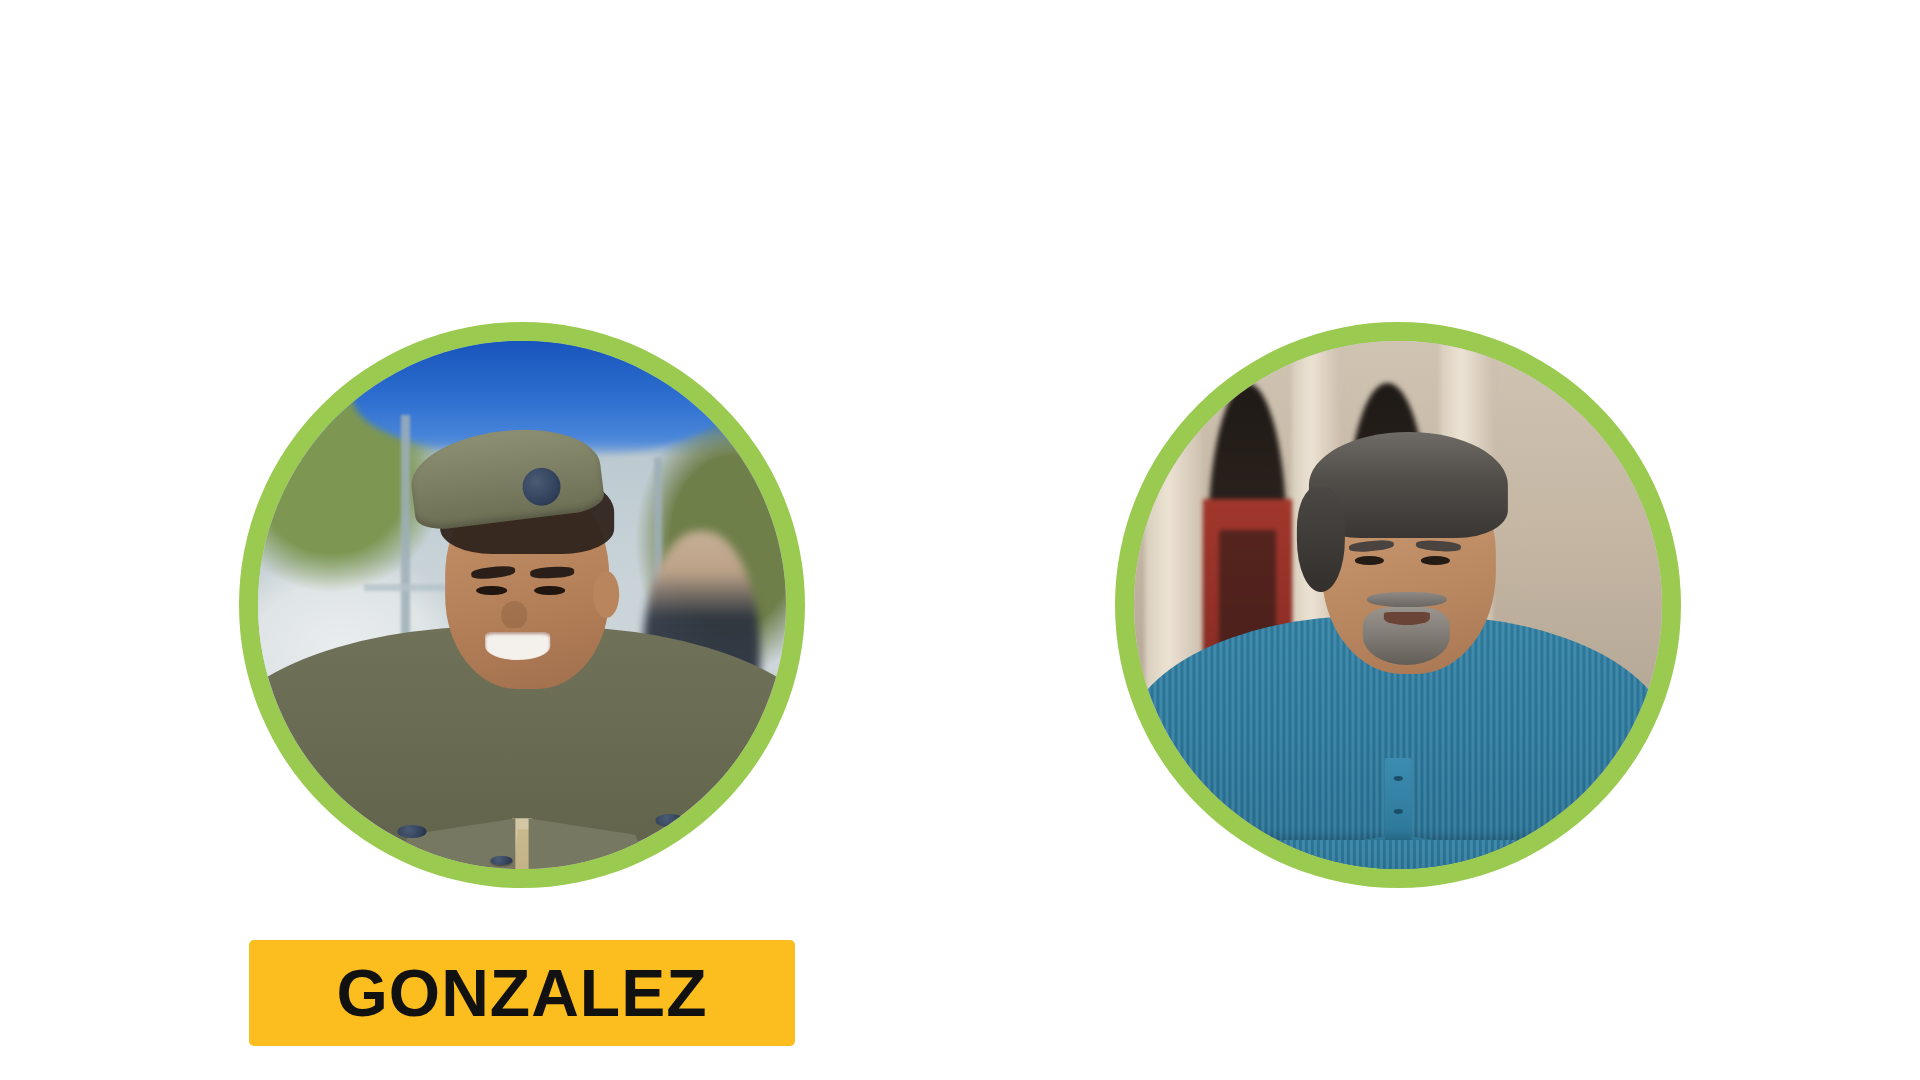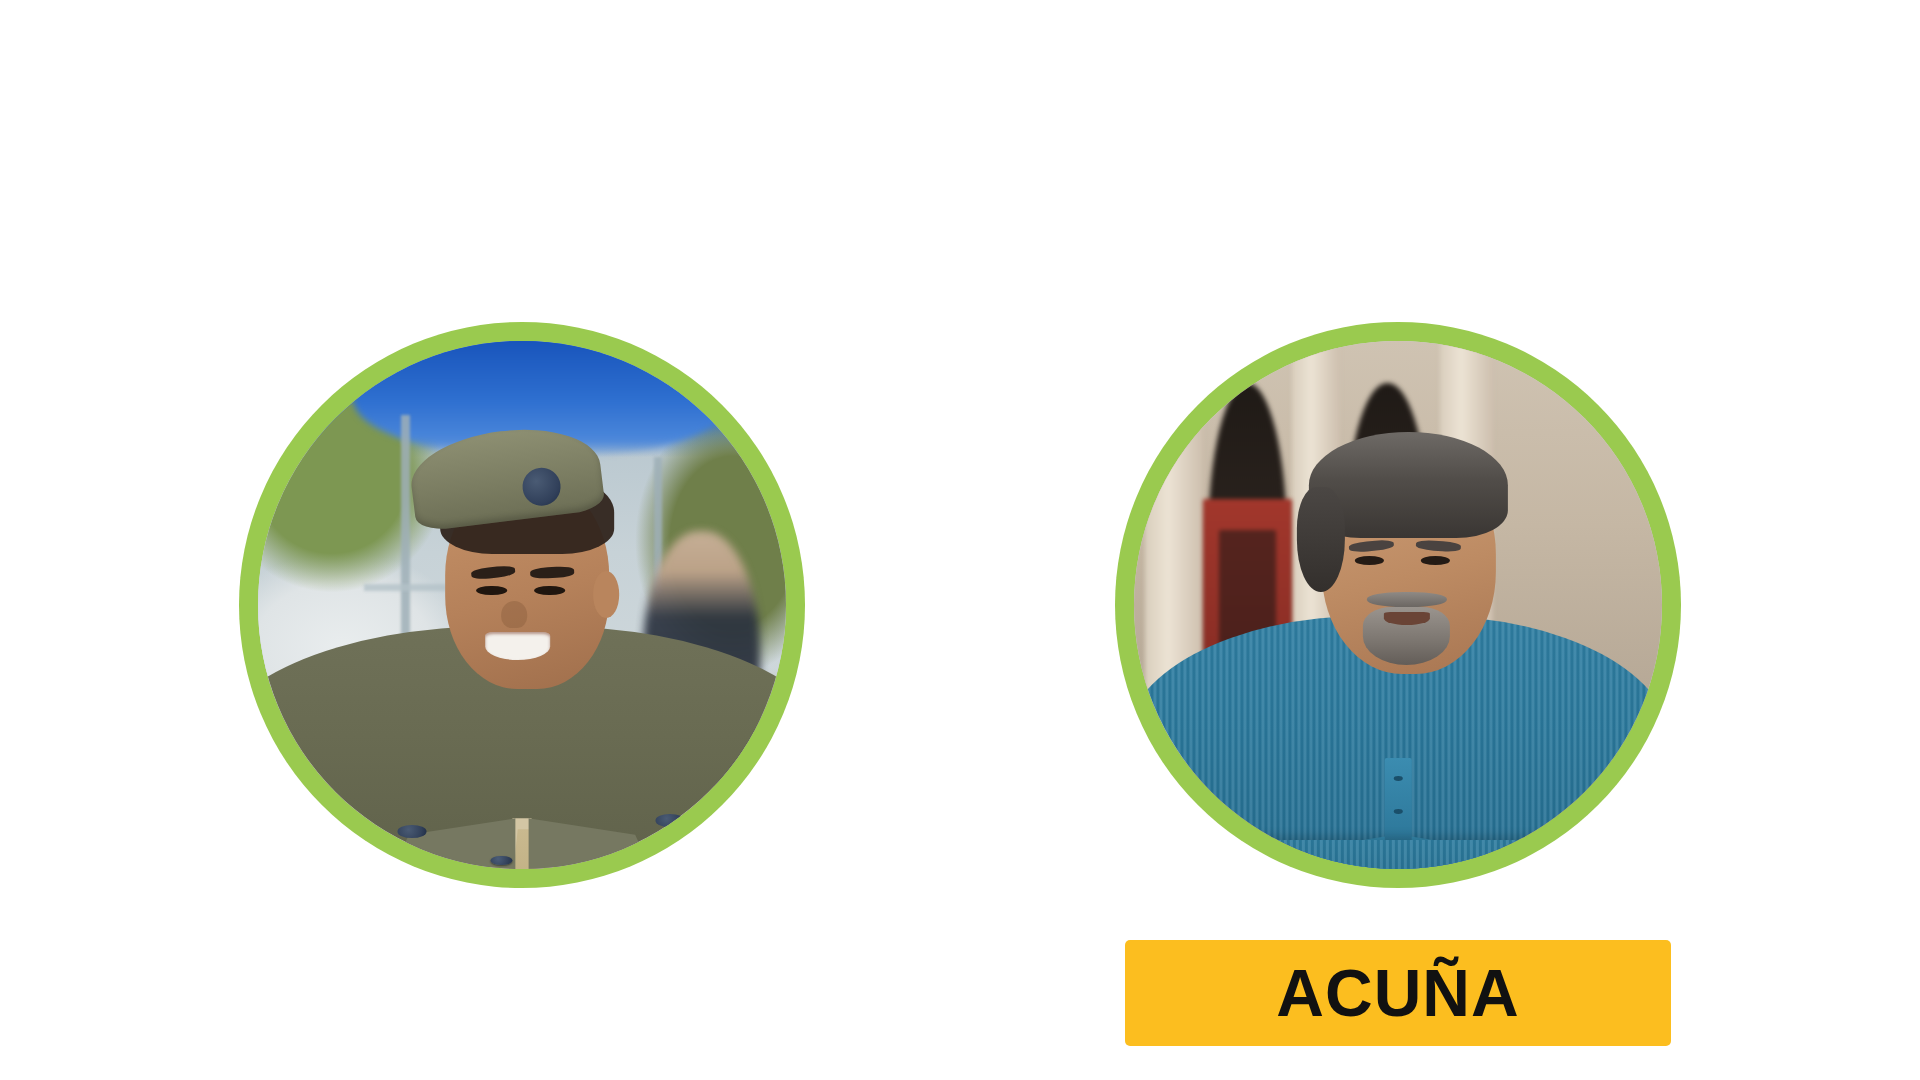--- a/index.html
+++ b/index.html
@@ -633,20 +633,23 @@
               <div class="smile"></div>
             </div>
 
             <div class="cap">
               <div class="cap-ega"></div>
             </div>
           </div>
         </div>
       </div>
 
+      <div class="nameplate">
+        <span class="nameplate-label">GONZALEZ</span>
+      </div>
     </div>
 
     <div class="candidate right">
 
       <div class="portrait-wrap">
         <div class="portrait">
           <div class="scene-civic">
             <div class="arcade-col c1"></div>
             <div class="arcade-col c2"></div>
             <div class="arcade-col c3"></div>
@@ -672,21 +675,18 @@
               <div class="eye2 el"></div>
               <div class="eye2 er"></div>
               <div class="mustache"></div>
               <div class="beard"></div>
               <div class="mouth2"></div>
             </div>
           </div>
         </div>
       </div>
 
-      <div class="nameplate">
-        <span class="nameplate-label">ACUÑA</span>
-      </div>
     </div>
 
   </div>
 
 
 </div>
 
 </body></html>

